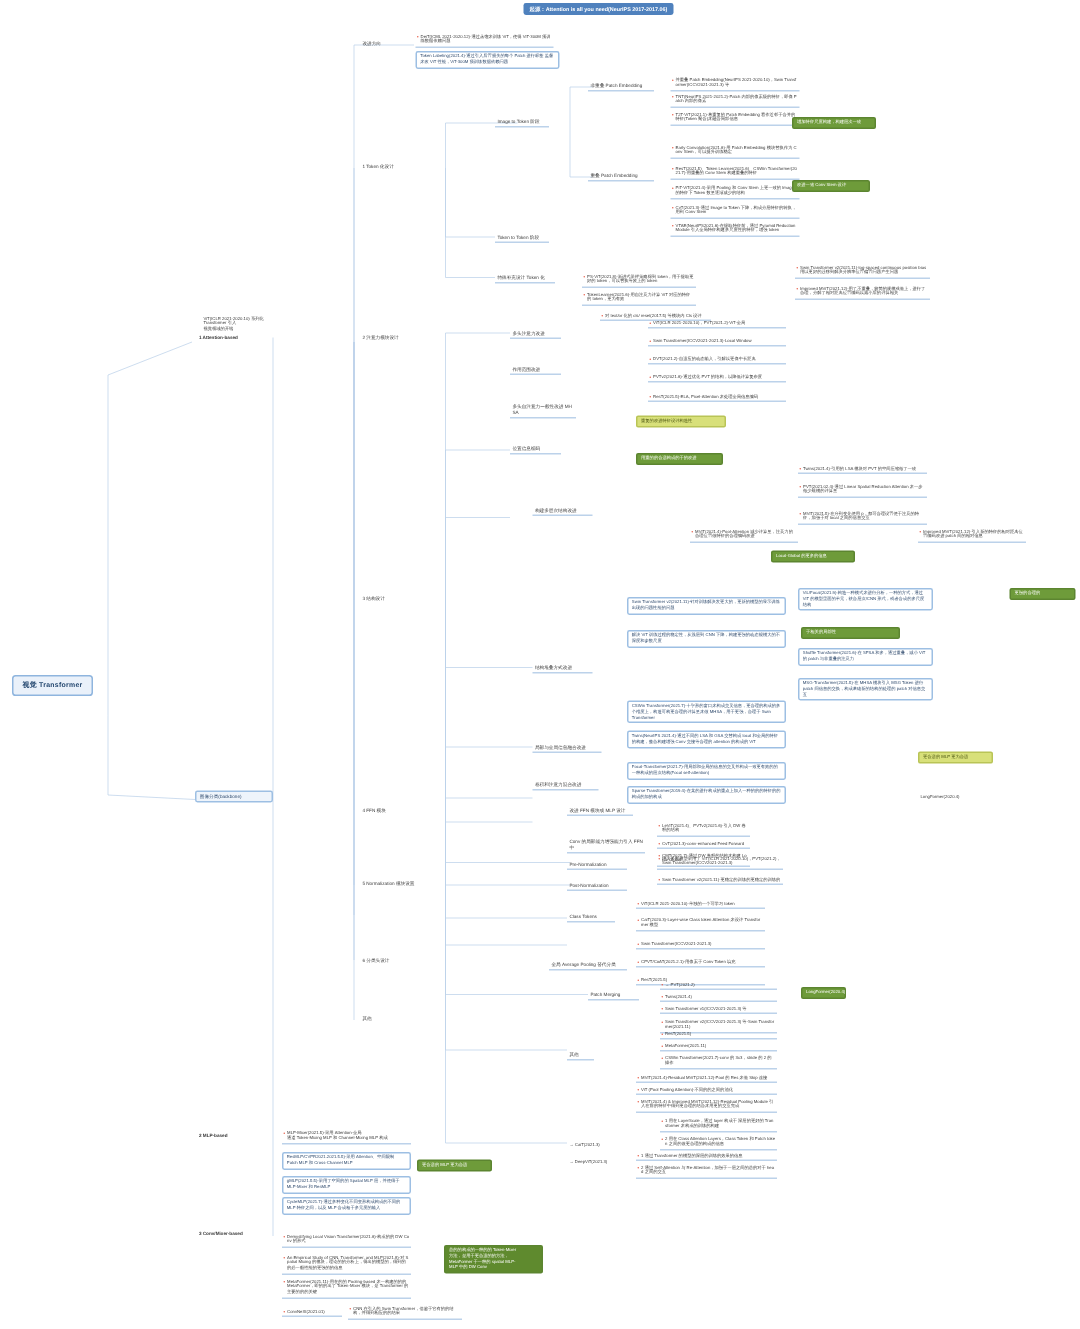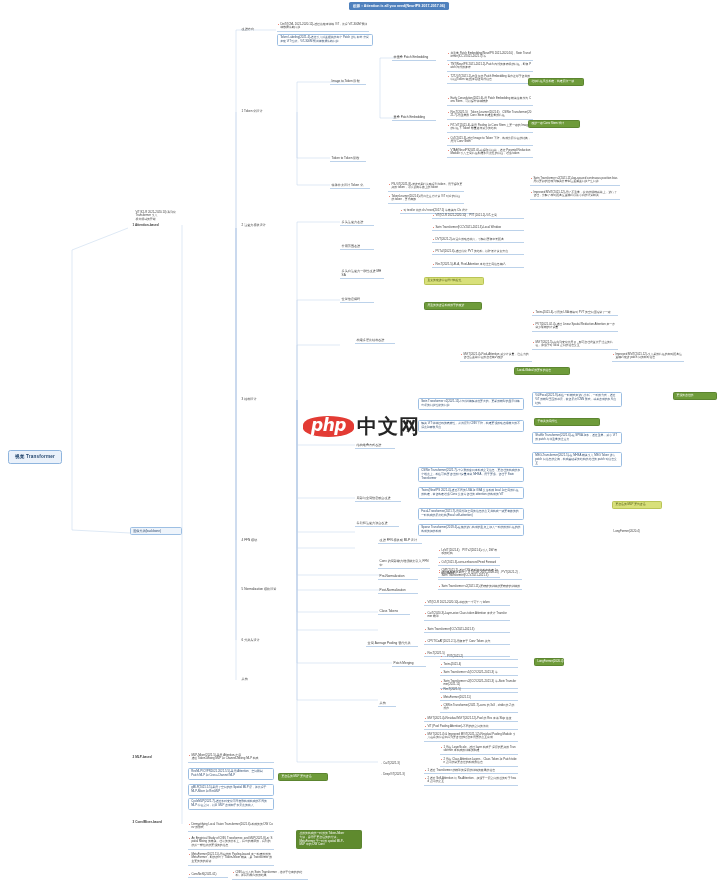--- a/index.html
+++ b/index.html
@@ -266,18 +266,14 @@
   <div class="node leaf bul mini" style="left:188px;top:822px;width:86px;">Demystifying Local Vision Transformer(2021.6)-构成的的 DW Conv 的形式</div>
   <div class="node leaf bul mini" style="left:188px;top:836px;width:86px;">An Empirical Study of CNN, Transformer, and MLP(2021.8)-对 Spatial Mixing 的模块，理论的的分析上，得出的模型的，得到的的必一般性能的更强的的信息</div>
   <div class="node leaf bul mini" style="left:188px;top:852px;width:86px;">MetaFormer(2021.11)-用在的的 Pooling-based 来一构建的的的 MetaFormer，即的的出了 Token-Mixer 模块，是 Transformer 的主要的的的关键</div>
   <div class="node leaf bul mini" style="left:188px;top:872px;width:40px;">ConvNeXt(2021.01)</div>
   <div class="node leaf bul mini" style="left:232px;top:870px;width:76px;">CNN 在引入的 Swin Transformer，借鉴于它有的的结构，并得到相应的的结果</div>
   <div class="node green dark mini" style="left:296px;top:830px;width:66px;white-space:pre-line;">总的的构成的一种的的 Token-Mixer
 方法，是用于更合适的的方法，
 MetaFormer 于一种的 spatial MLP-
 MLP 中的 DW Conv</div>
 
-  <div id="watermark">
-    <span class="wm-php">php</span>
-    <span class="wm-cn">中文网</span>
-  </div>
 
 </div>
 
 </body></html>

